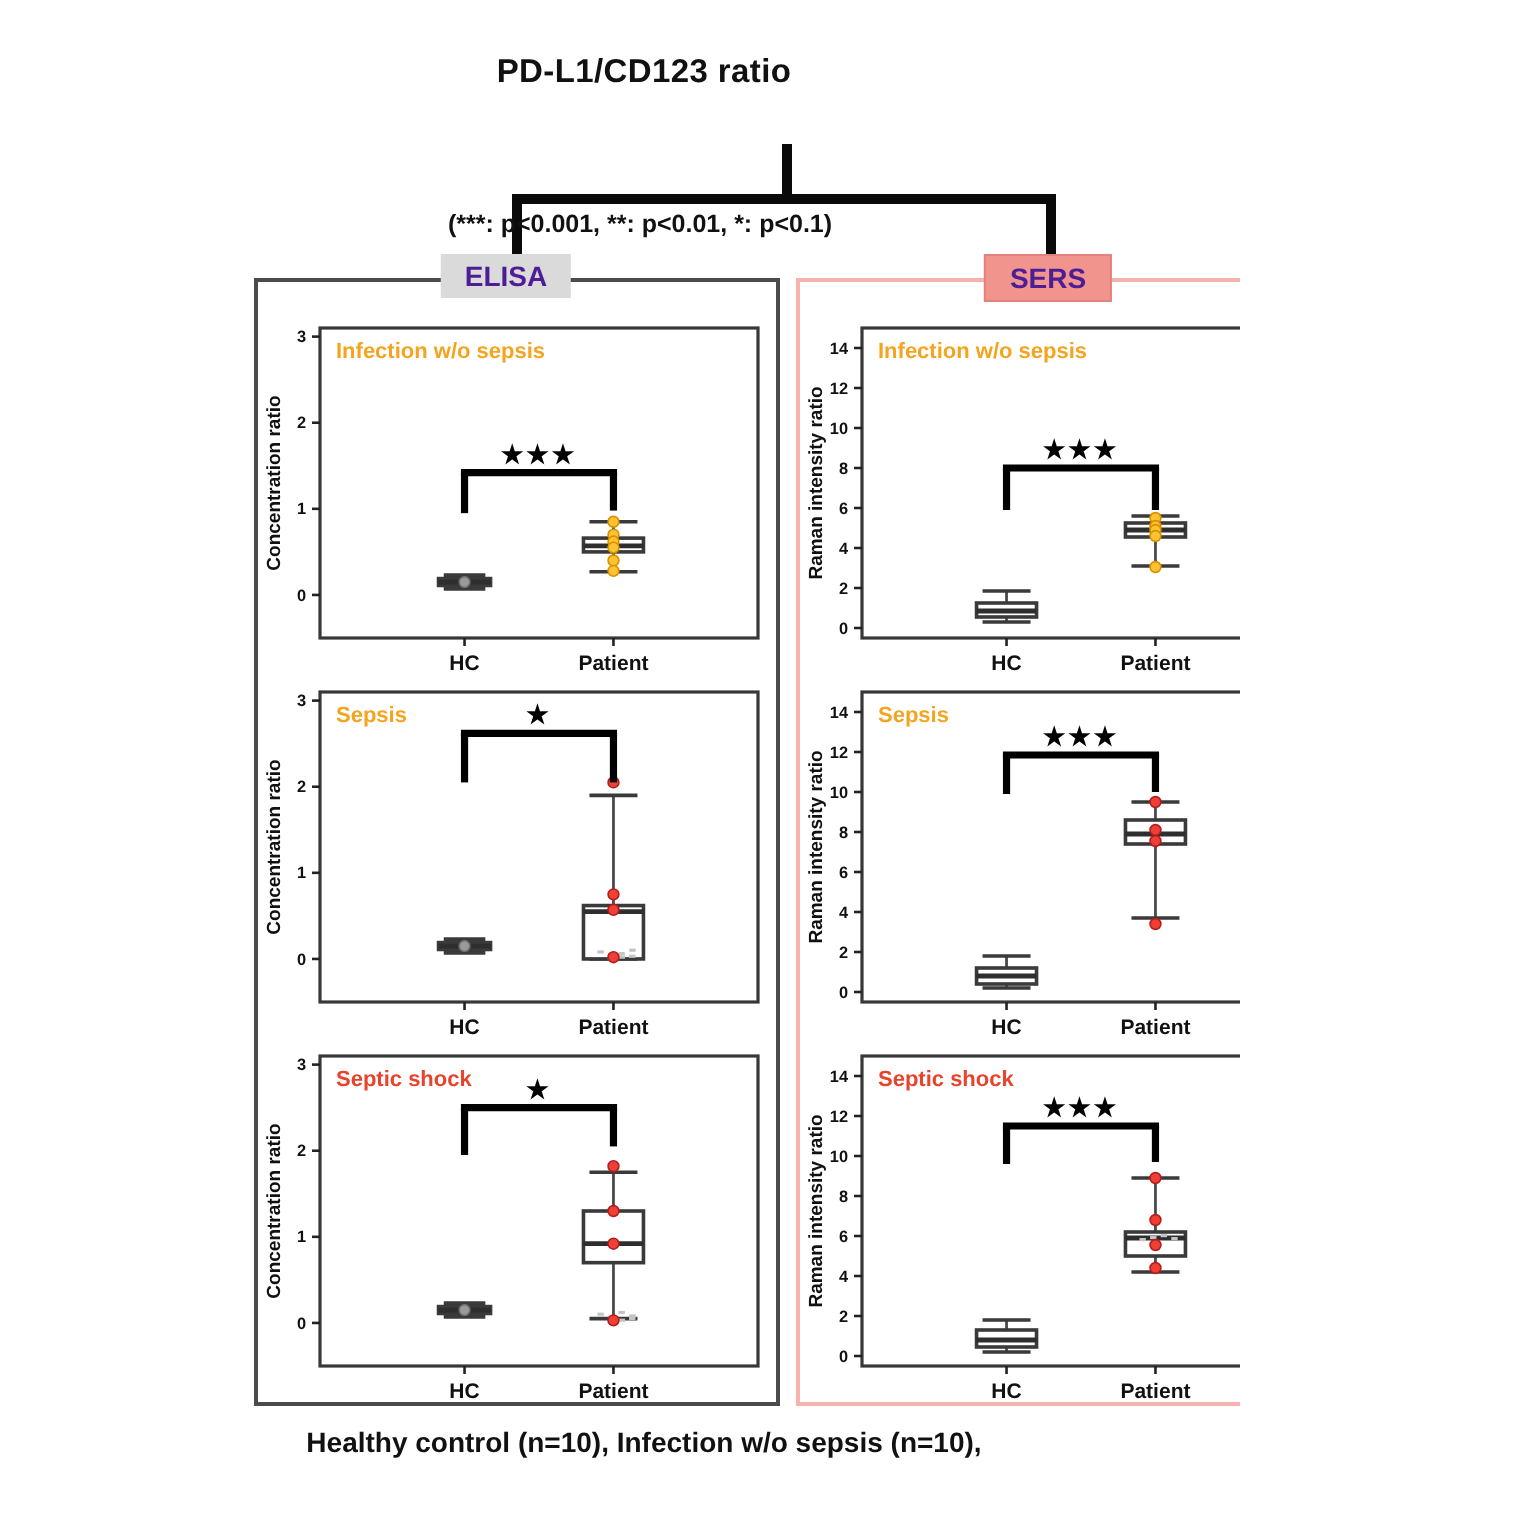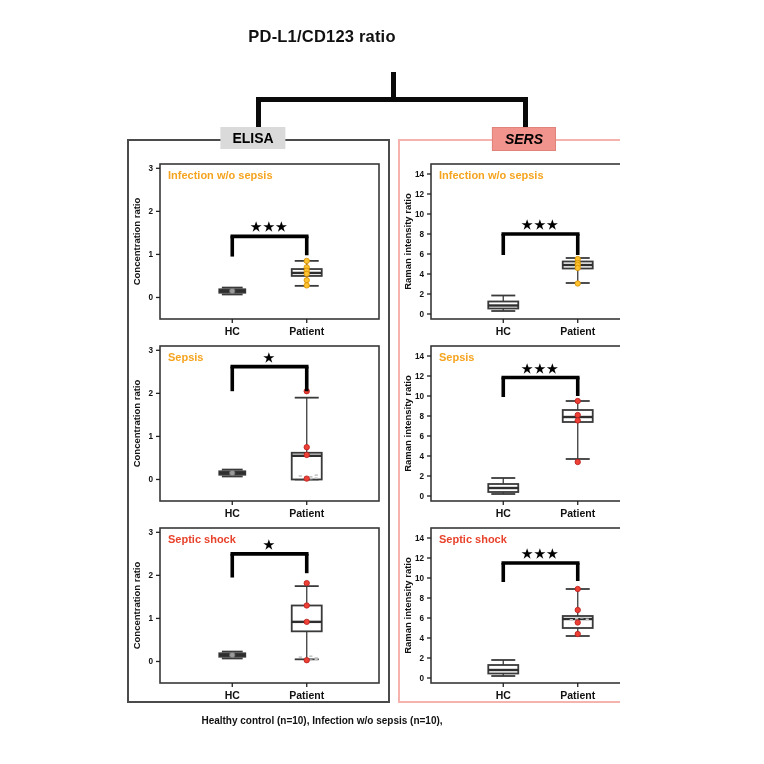--- a/index.html
+++ b/index.html
@@ -10,42 +10,43 @@
   .stem{position:absolute;left:391px;top:72px;width:5px;height:27px;background:#0a0a0a;}
   .hbar{position:absolute;left:256px;top:97px;width:272px;height:5px;background:#0a0a0a;}
   .drop{position:absolute;top:97px;width:5px;height:34px;background:#0a0a0a;}
   .drop-left{left:256px;}
   .drop-right{left:523px;}
   .pvalue{position:absolute;top:105px;left:20px;right:0;text-align:center;font-size:12.5px;}
   .panel{position:absolute;top:139px;width:263px;height:564px;box-sizing:border-box;background:#fff;}
   .panel-elisa{left:127px;border:2px solid #4b4b4b;}
   .panel-sers{left:398px;border:2px solid #f6b3ad;}
   .chip{position:absolute;top:127px;transform:translateX(-50%);padding:1px 12px;
-        font-size:14px;line-height:20px;z-index:5;color:#000000;}
+        font-size:14px;line-height:20px;z-index:5;color:#4c1d95;}
   .chip-elisa{left:253px;background:#dadada;}
-  .chip-sers{left:524px;background:#f0948d;border:1px solid #e2837b;font-style:italic;}
+  .chip-sers{left:524px;background:#f0948d;border:1px solid #e2837b;}
   .chart{position:absolute;left:0;width:263px;height:200px;}
   .row1{top:0;} .row2{top:182px;} .row3{top:364px;}
   .caption{position:absolute;top:711px;left:24px;right:0;text-align:center;
-           font-size:10px;line-height:20px;}
+           font-size:14px;line-height:20px;}
   svg text{font-family:"Liberation Sans",sans-serif;}
 </style>
 </head>
 <body>
 
 <div class="page">
 
   <div class="fig-title">
     <div>PD-L1/CD123 ratio</div>
   </div>
 
   <div class="stem"></div>
   <div class="hbar"></div>
   <div class="drop drop-left"></div>
   <div class="drop drop-right"></div>
+  <div class="pvalue">(***: p&lt;0.001, **: p&lt;0.01, *: p&lt;0.1)</div>
 
   <div class="panel panel-elisa">
     <div class="chart row1"><svg width="263" height="200">
           <rect x="31" y="23" width="219" height="155" fill="#fff" stroke="#383838" stroke-width="1.6"></rect>
           <line x1="27" y1="156.47222222222223" x2="31" y2="156.47222222222223" stroke="#222" stroke-width="1.3"></line>
           <text x="24" y="159.27222222222224" text-anchor="end" font-size="8.2" font-weight="bold" fill="#111">0</text>
           <line x1="27" y1="113.41666666666667" x2="31" y2="113.41666666666667" stroke="#222" stroke-width="1.3"></line>
           <text x="24" y="116.21666666666667" text-anchor="end" font-size="8.2" font-weight="bold" fill="#111">1</text>
           <line x1="27" y1="70.36111111111111" x2="31" y2="70.36111111111111" stroke="#222" stroke-width="1.3"></line>
           <text x="24" y="73.16111111111111" text-anchor="end" font-size="8.2" font-weight="bold" fill="#111">2</text>

